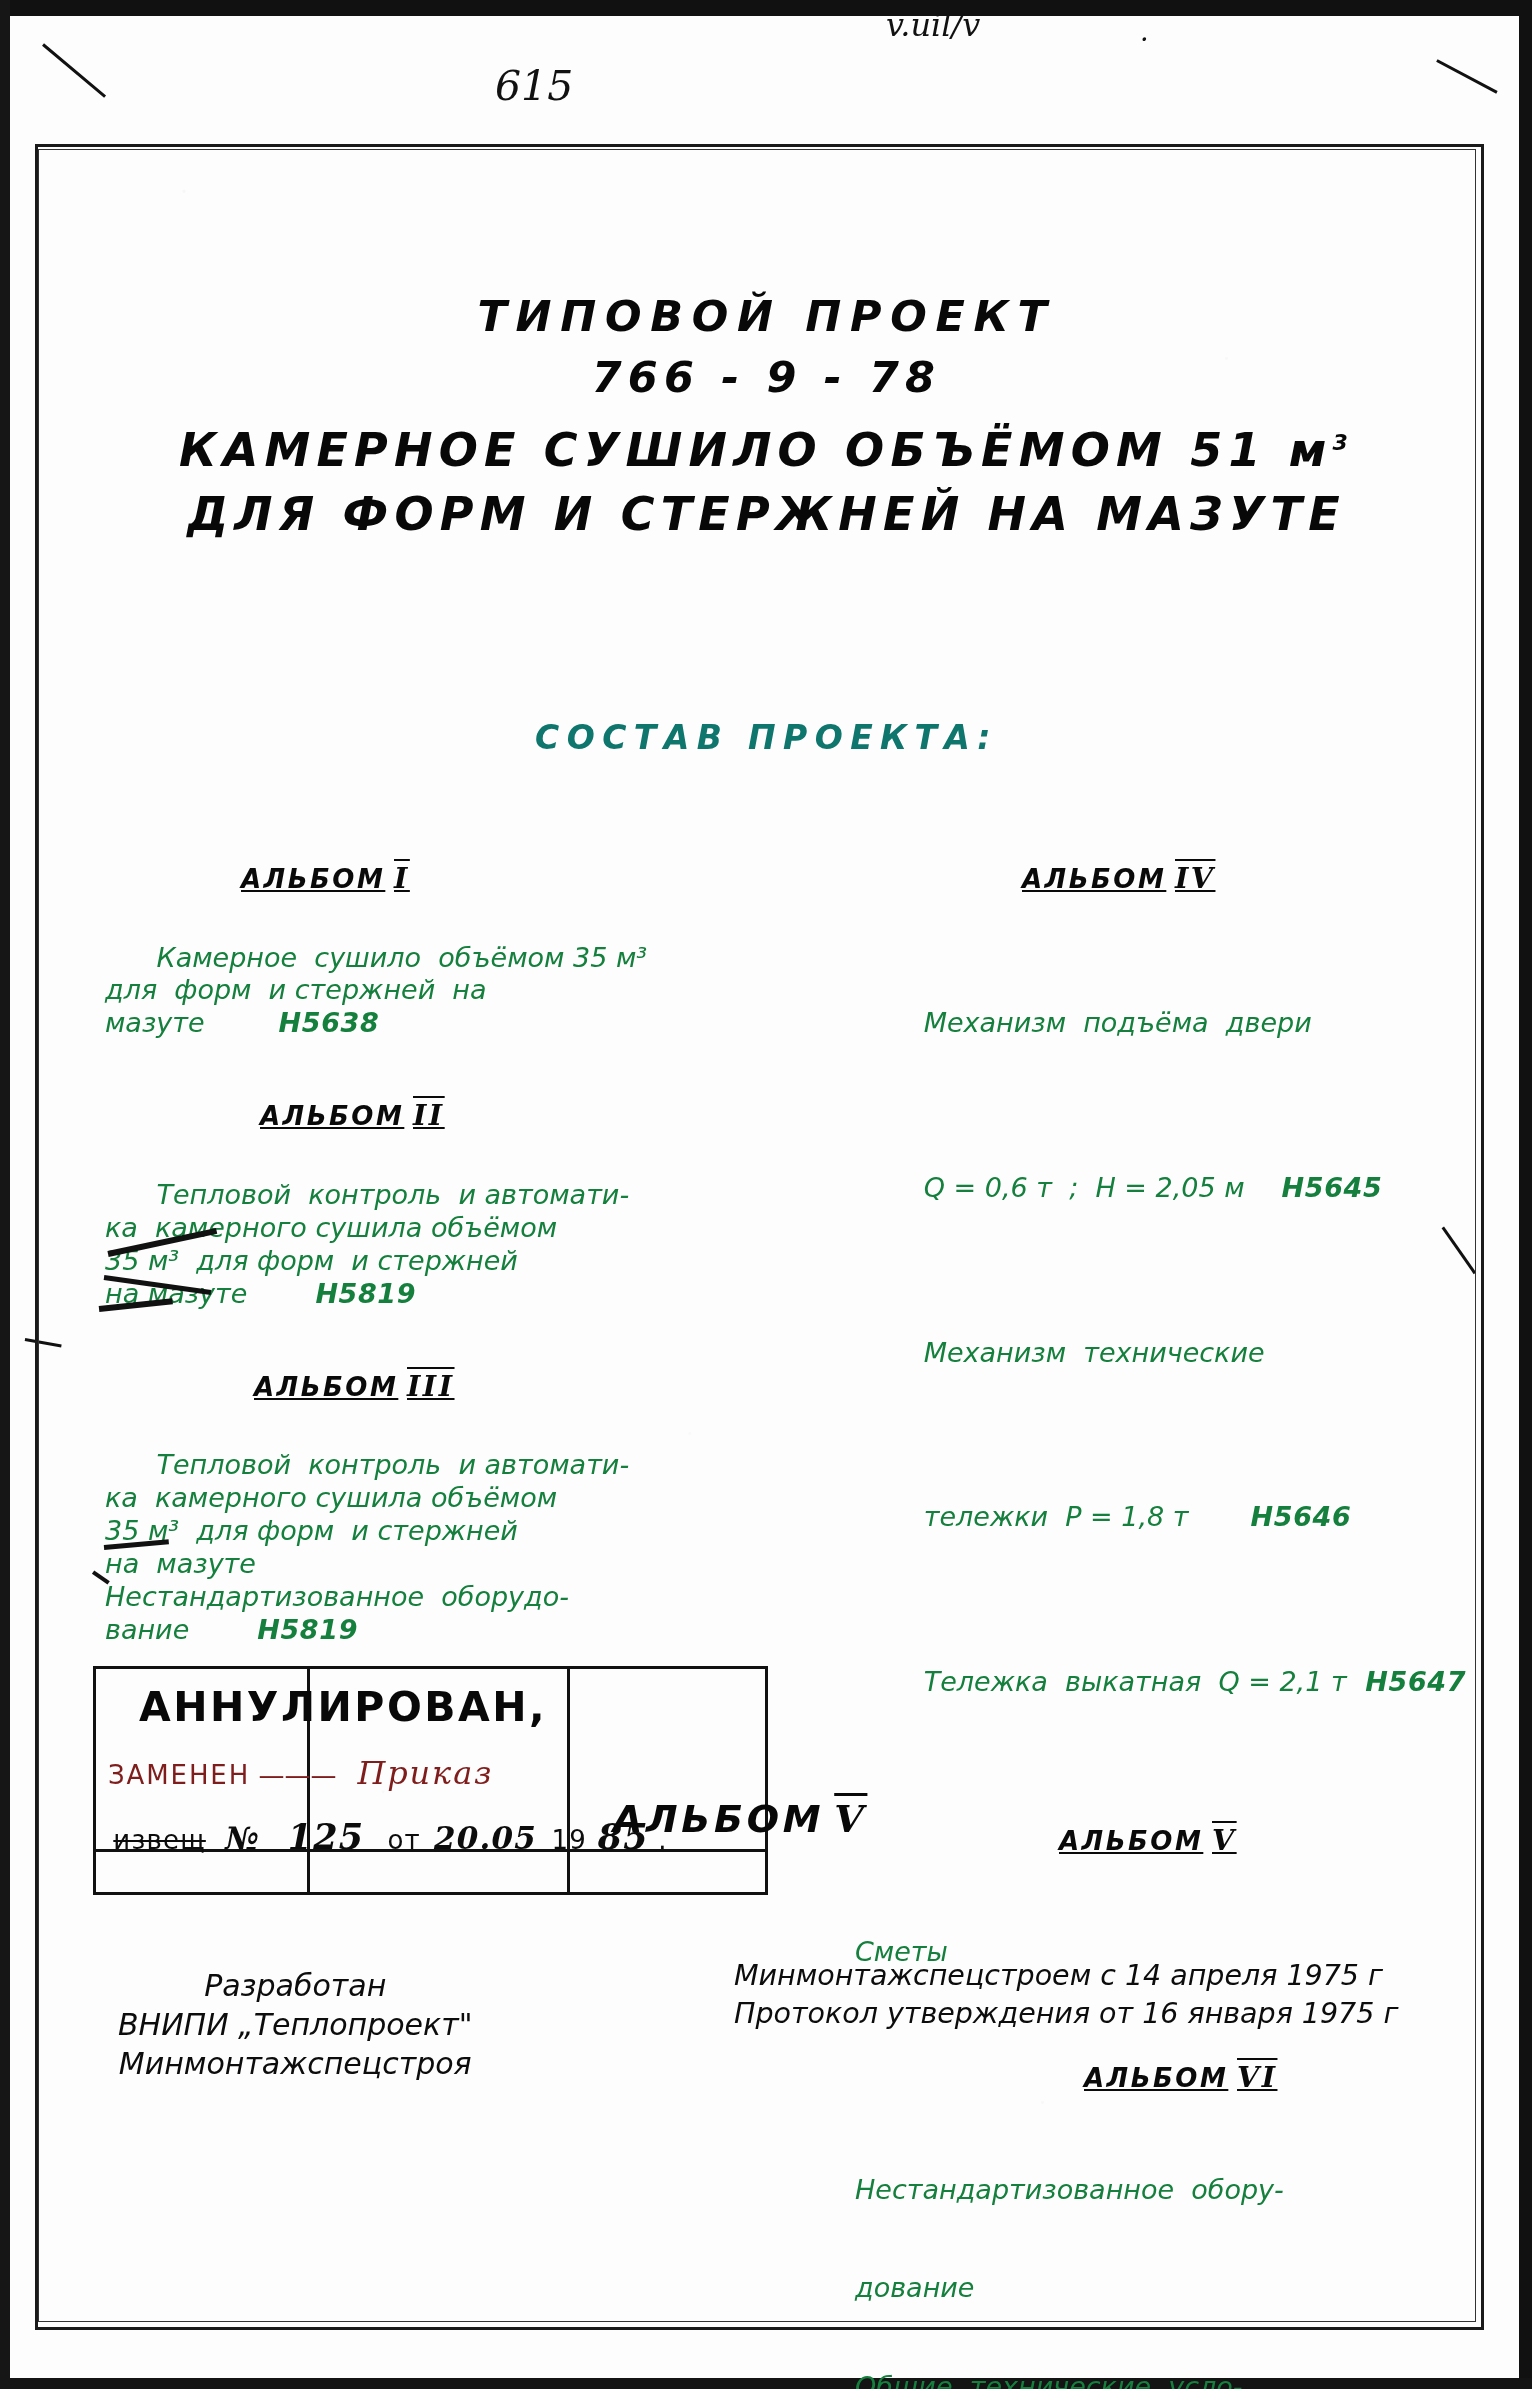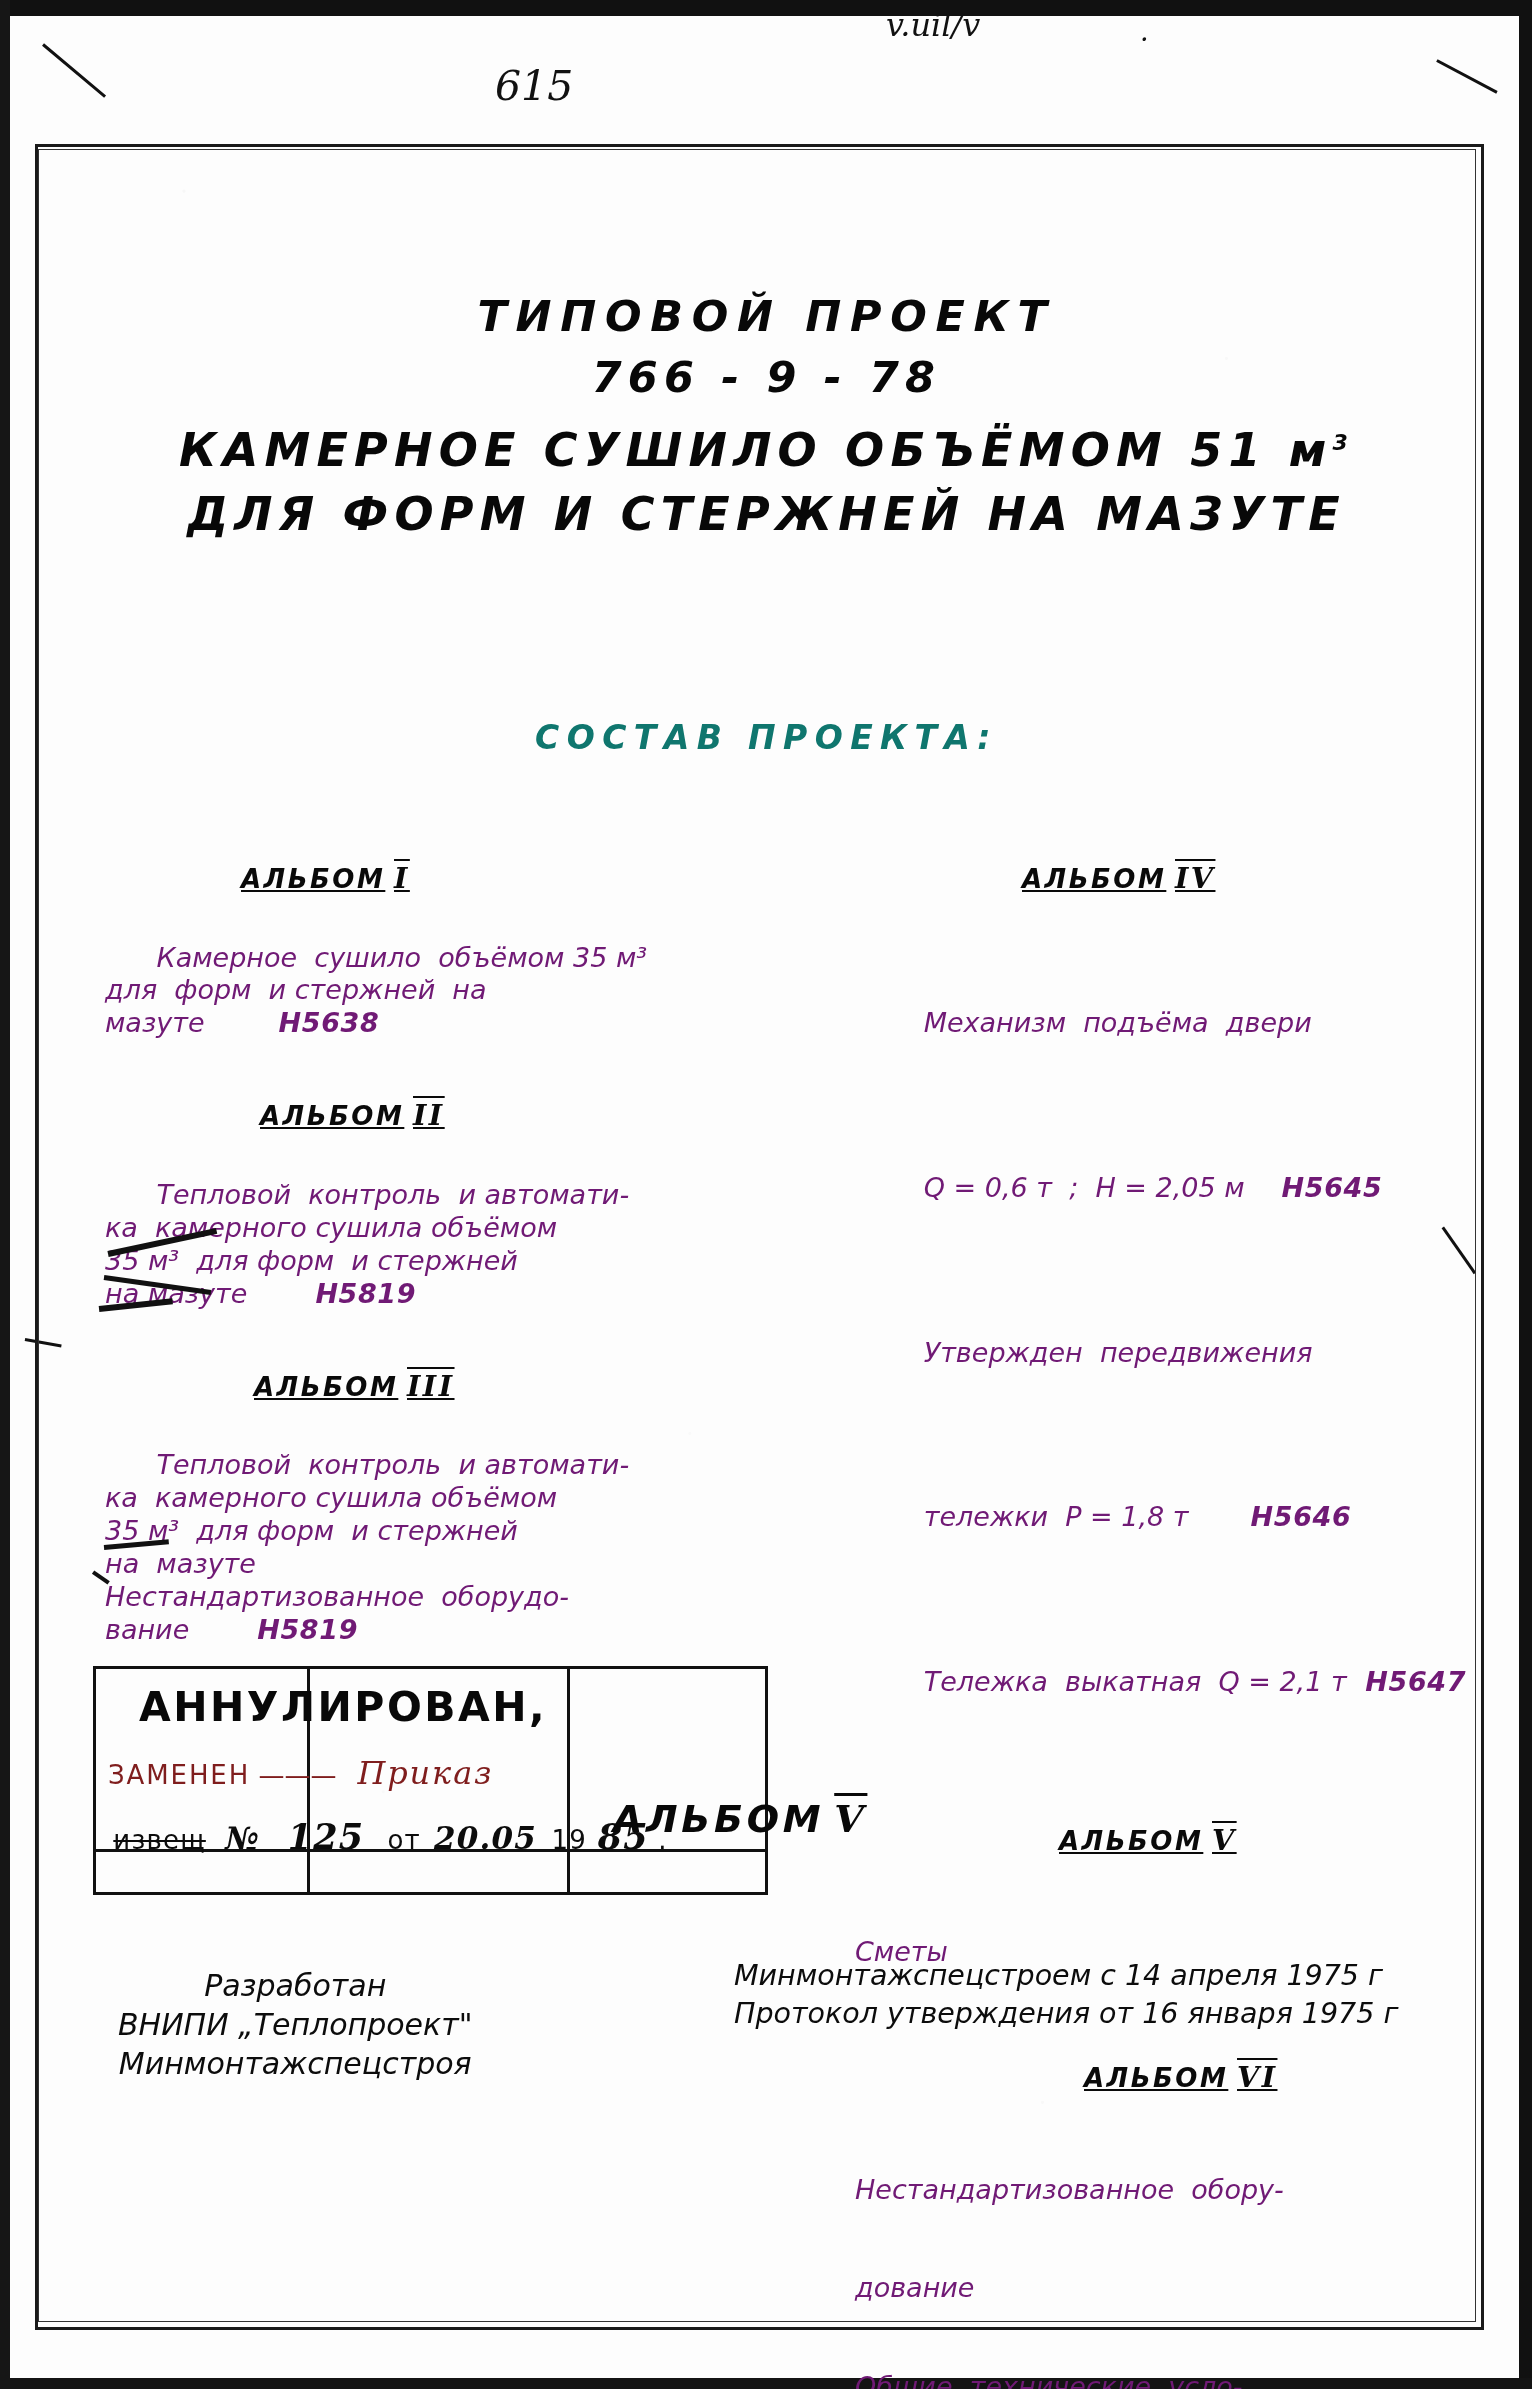--- a/index.html
+++ b/index.html
@@ -155,21 +155,21 @@
   .ah-indent-3 { margin-left: 149px; }
   .ah-indent-r1 { margin-left: 167px; }
   .ah-indent-r2 { margin-left: 204px; }
   .ah-indent-r3 { margin-left: 229px; }
 
   .album-body {
     font-family: "DejaVu Sans", sans-serif;
     font-style: italic;
     font-size: 27px;
     line-height: 1.22;
-    color: #701a75;
+    color: #15803d;
     margin-bottom: 25px;
     white-space: pre-wrap;
   }
   .album-body .code {
     font-weight: bold;
     letter-spacing: 0.6px;
   }
   .row { display: block; }
 
   
@@ -365,21 +365,21 @@
       <span>АЛЬБОМ</span><span class="rn">IV</span>
     </div>
     <div class="album-body">
       <span class="row">
         <span>Механизм  подъёма  двери</span>
       </span>
       <span class="row">
         <span>Q = 0,6 т  ;  Н = 2,05 м</span><span class="code" style="margin-left:37px;">Н5645</span>
       </span>
       <span class="row">
-        <span>Утвержден  передвижения</span>
+        <span>Механизм  технические</span>
       </span>
       <span class="row">
         <span>тележки  Р = 1,8 т</span><span class="code" style="margin-left:62px;">Н5646</span>
       </span>
       <span class="row">
         <span>Тележка  выкатная  Q = 2,1 т</span><span class="code" style="margin-left:18.6px;">Н5647</span>
       </span>
     </div>
 
     <div class="album-head ah-indent-r2">

